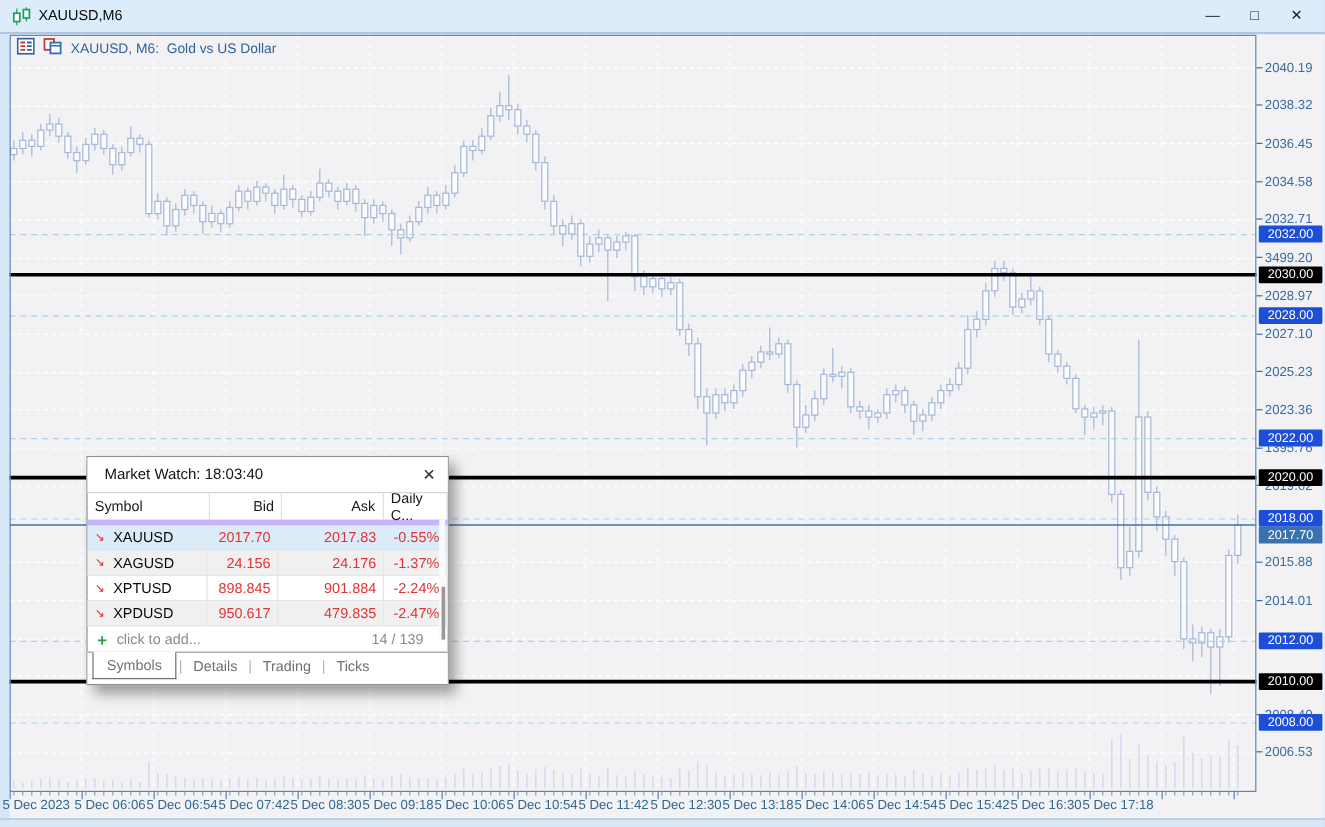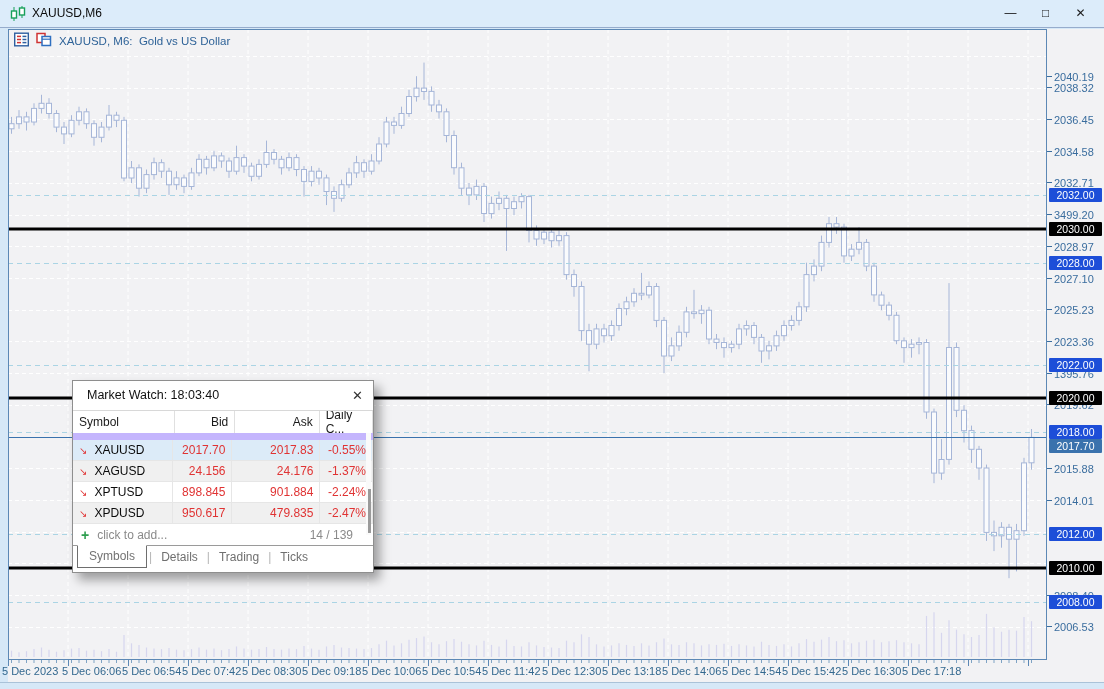--- a/index.html
+++ b/index.html
@@ -33,21 +33,21 @@
   .tlabel{position:absolute;top:665px;font-size:11px;color:#33688f;white-space:nowrap;}
   
   #bottom-strip{position:absolute;left:0;top:682px;width:1104px;height:7px;
                 background:#d6e8f7;border-top:1px solid #aac2d8;}
   
   #market-watch{position:absolute;left:72px;top:380px;width:300px;background:#fff;
                 border:1px solid #8e8e8e;box-shadow:6px 7px 10px rgba(0,0,0,.35);}
   .mw-title{position:relative;height:29px;line-height:29px;font-size:12.5px;color:#111;
             padding-left:14px;border-bottom:1px solid #d8d8d8;background:#fff;}
   .mw-close{position:absolute;right:10px;top:0;font-size:13px;color:#333;cursor:default;}
-  .mw-header{display:flex;height:22px;border-bottom:7px solid #c4b5fd;font-size:12px;color:#1a1a1a;}
+  .mw-header{display:flex;height:22px;border-bottom:5px solid #c4b5fd;font-size:12px;color:#1a1a1a;}
   .mw-cell{display:flex;align-items:center;box-sizing:border-box;padding:0 6px;height:100%;}
   .c-sym{width:112px;}
   .c-bid{width:66px;justify-content:flex-end;}
   .c-ask{width:48px;justify-content:flex-end;margin-left:40px;}
   .c-chg{width:58px;justify-content:flex-end;}
   .mw-header .mw-cell{border-right:1px solid #e0e0e0;}
   .mw-row{display:flex;height:20px;border-bottom:1px solid #e6e6e6;font-size:12px;}
   .mw-row .mw-cell{border-right:1px solid #e6e6e6;}
   .mw-row.sel{background:#dcebf8;}
   .mw-row.alt{background:#f0f0f0;}
@@ -722,21 +722,21 @@
       <svg width="16" height="15" viewBox="0 0 16 15">
         <rect x="1" y="1.5" width="8" height="9" fill="#fff" stroke="#cf3333" stroke-width="1.5"></rect>
         <rect x="6" y="4.5" width="8.5" height="9" fill="#fff" stroke="#2f6fc0" stroke-width="1.5"></rect>
         <line x1="6" y1="7.2" x2="14.5" y2="7.2" stroke="#2f6fc0" stroke-width="1.2"></line>
       </svg>
     </span>
     <span class="ib-text">XAUUSD, M6:  Gold vs US Dollar</span>
   </div>
 
   <div id="price-axis">
-      <div class="ptick" style="top: 50px; margin-top: 20px;">
+      <div class="ptick" style="top: 50px;">
         <span class="dash"></span>
         <span>2040.19</span>
       </div>
       <div class="ptick" style="top: 81px;">
         <span class="dash"></span>
         <span>2038.32</span>
       </div>
       <div class="ptick" style="top: 113px;">
         <span class="dash"></span>
         <span>2036.45</span>

